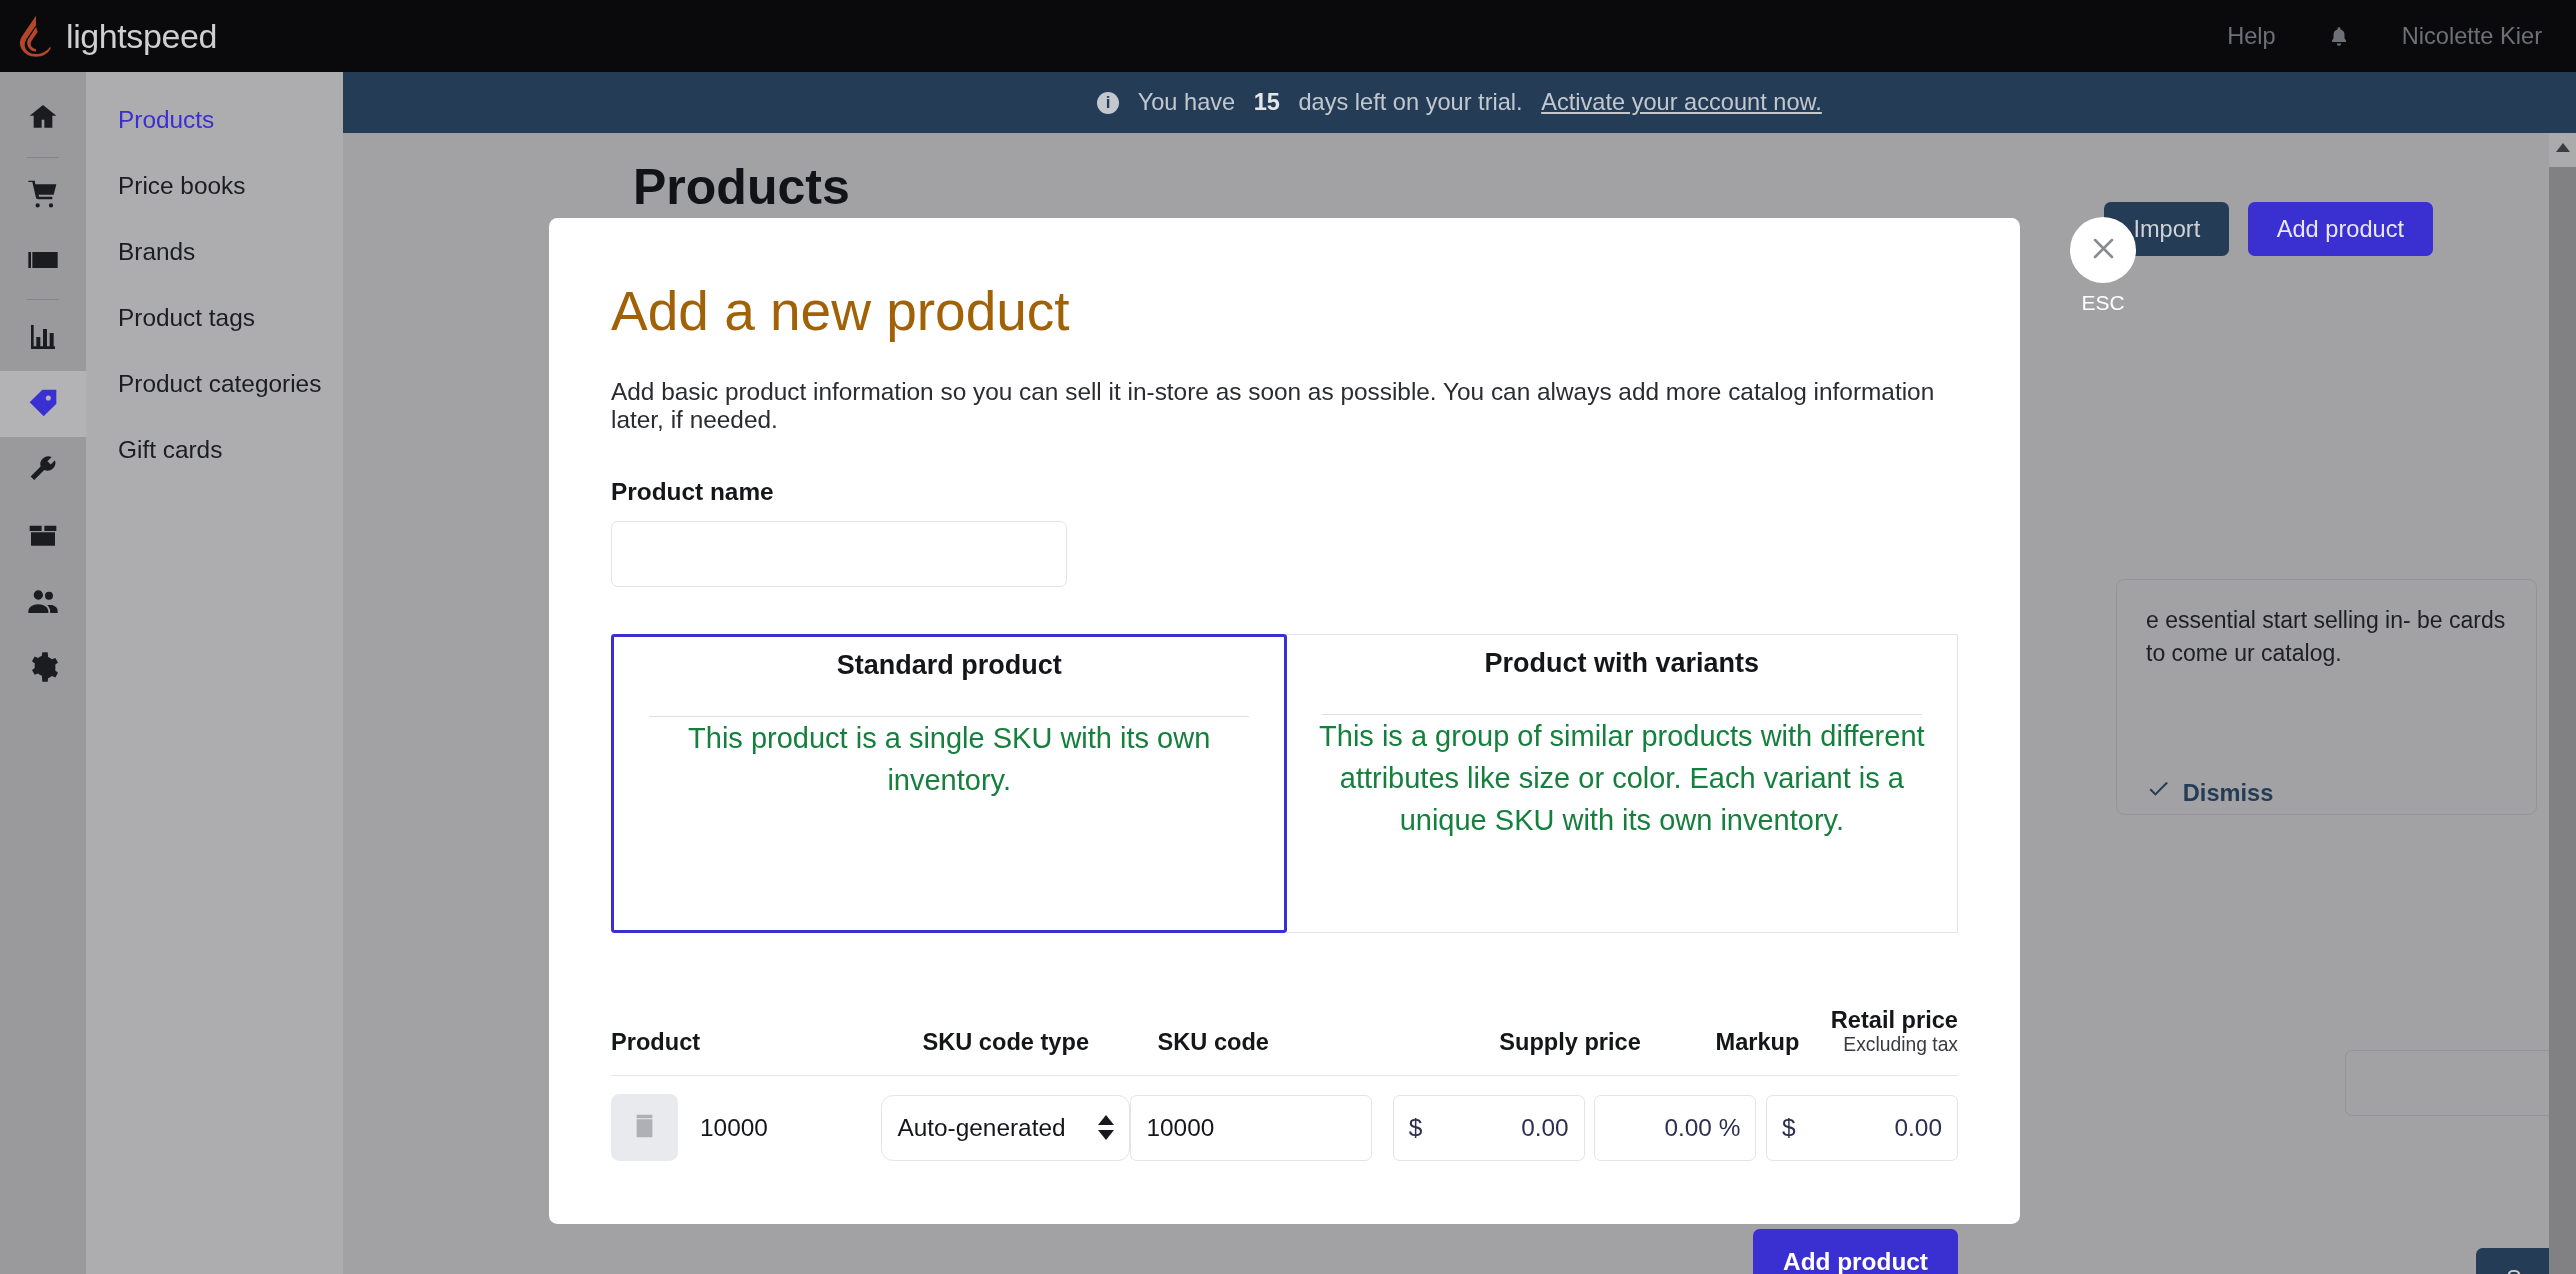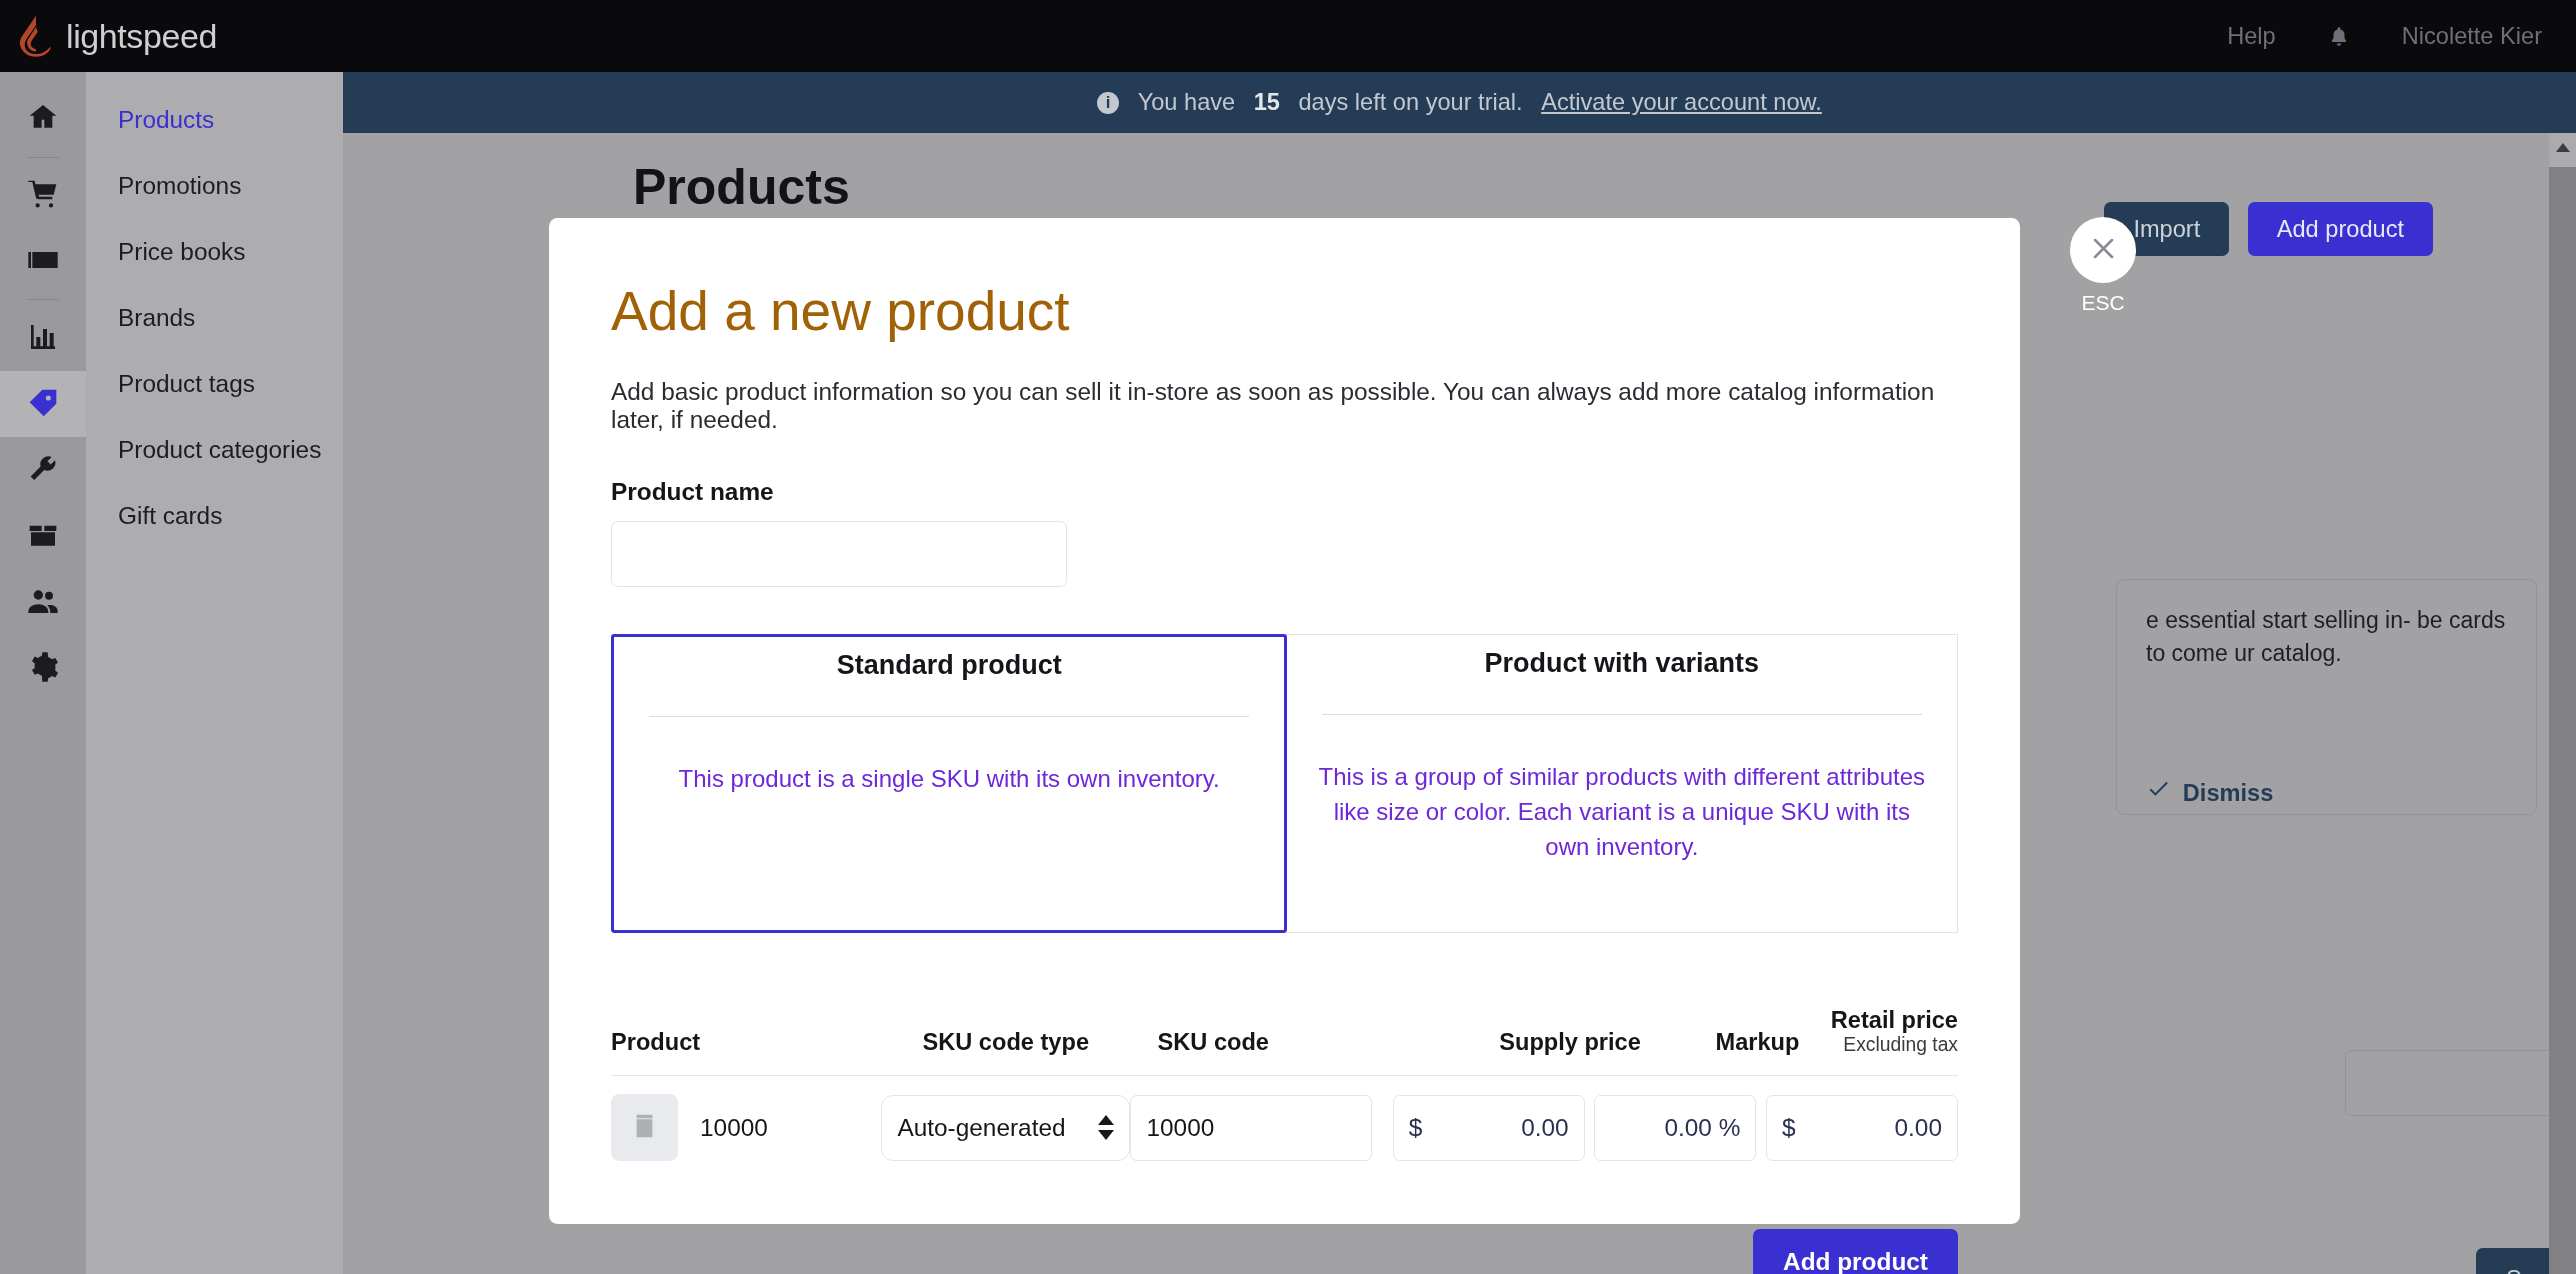--- a/index.html
+++ b/index.html
@@ -142,21 +142,21 @@
     flex: 1; min-height: 299px; border: 1.7px solid #e3e4e7;
     padding: 13px 30px 34px; text-align: center; background: #fff;
     margin-left: -1.7px;
   }
   .type-card:first-child { margin-left: 0; }
   .type-card.selected {
     border: 3.4px solid #3a2fd0; border-radius: 3.4px; z-index: 2; position: relative;
   }
   .type-card h3 { font-size: 27px; font-weight: bold; color: #15161a; }
   .type-rule { height: 0.8px; background: #dedee1; margin: 35px 5px 0; }
-  .type-card p { margin-top: 44px; font-size: 24px; line-height: 1.46; color: #6d28d9; }
+  .type-card p { font-size: 29px; line-height: 1.46; color: #15803d; }
 
   
   .prod-table { margin-top: 74px; }
   .thead { display: flex; align-items: flex-end; padding-bottom: 18.5px; }
   .th { font-size: 23.6px; font-weight: bold; color: #15161a; }
   .th-sub { font-size: 19.3px; font-weight: normal; color: #3a3b40; display: block; text-align: right; }
   .col-product  { width: 330px; }
   .col-skutype  { width: 249px; }
   .col-sku      { width: 320px; }
   .col-supply   { width: 192px; text-align: right; }
@@ -313,23 +313,20 @@
           </svg>
       </span>
     </div>
   </div>
 
   <div class="subnav">
     <div class="subnav-item active">
         <span>Products</span>
       </div>
     <div class="subnav-item">
-        <span>Promotions</span>
-      </div>
-    <div class="subnav-item">
         <span>Price books</span>
       </div>
     <div class="subnav-item">
         <span>Brands</span>
       </div>
     <div class="subnav-item">
         <span>Product tags</span>
       </div>
     <div class="subnav-item">
         <span>Product categories</span>

